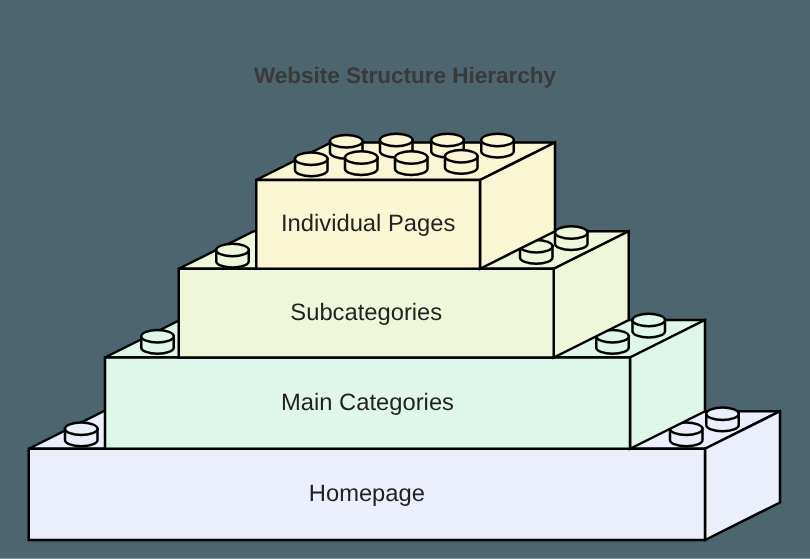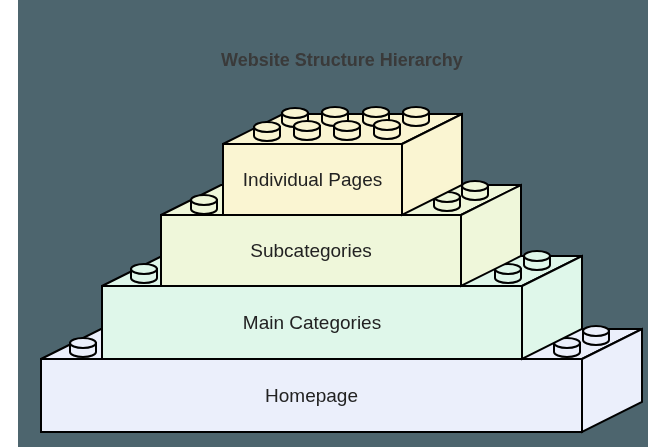--- a/index.html
+++ b/index.html
@@ -7,21 +7,20 @@
     padding: 0;
     width: 648px;
     height: 447px;
     overflow: hidden;
     font-family: "Liberation Sans", sans-serif;
   }
   #stage {
     position: relative;
     width: 576px;
     height: 447px;
-    margin-left: 18px;
   }
   svg { display: block; }
   .brick-label {
     font-family: "Liberation Sans", sans-serif;
     font-size: 19px;
   }
   .diagram-title {
     font-family: "Liberation Sans", sans-serif;
     font-size: 18px;
     font-weight: bold;

